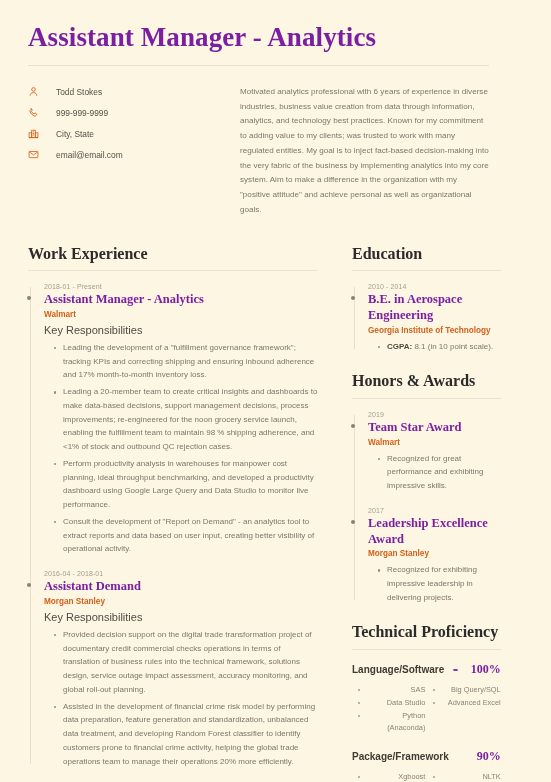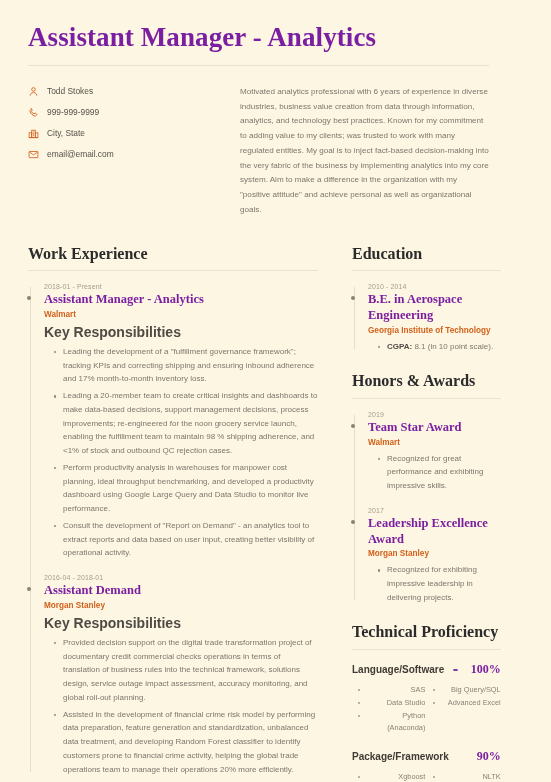--- a/index.html
+++ b/index.html
@@ -48,22 +48,22 @@
   }
 
   .contact-col {
     width: 200px;
     flex: 0 0 200px;
     padding-top: 2px;
   }
 
   .contact-row {
     display: flex;
-    align-items: flex-start;
-    gap: 8px;
+    align-items: center;
+    gap: 17px;
     margin-bottom: 10px;
     font-size: 8.4px;
     color: #55514a;
     line-height: 1.2;
   }
 
   .contact-row .ico {
     width: 11px;
     height: 11px;
     flex: 0 0 11px;
@@ -155,22 +155,22 @@
   }
 
   .entry-org {
     font-size: 8.2px;
     font-weight: 700;
     color: #D2601A;
     margin-bottom: 5px;
   }
 
   .entry-subhead {
-    font-size: 14px;
-    font-weight: 700;
+    font-size: 11px;
+    font-weight: 400;
     color: #4f4b44;
     margin-bottom: 5px;
   }
 
   ul.bullets {
     list-style: none;
     padding-left: 10px;
   }
   ul.bullets li {
     position: relative;

